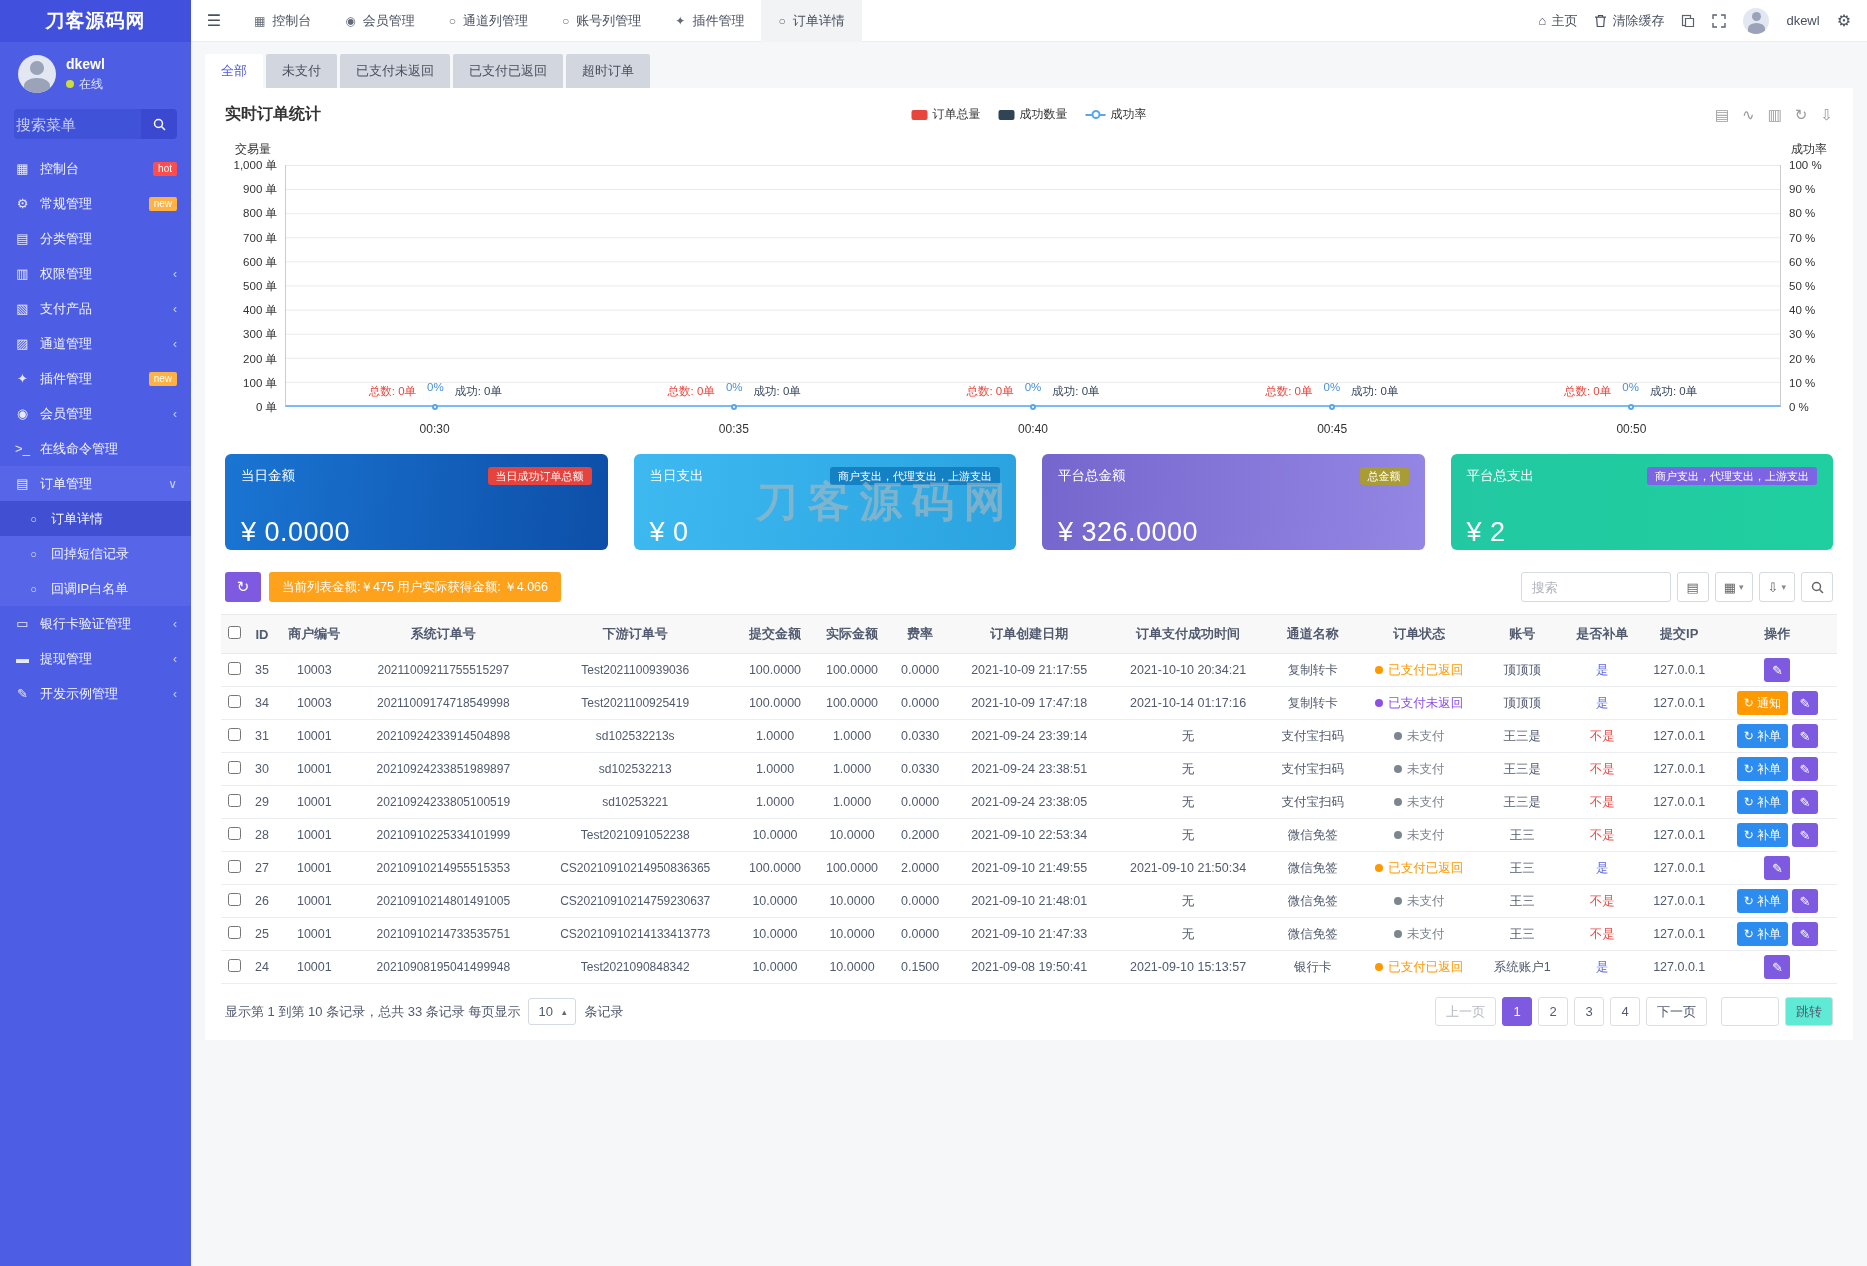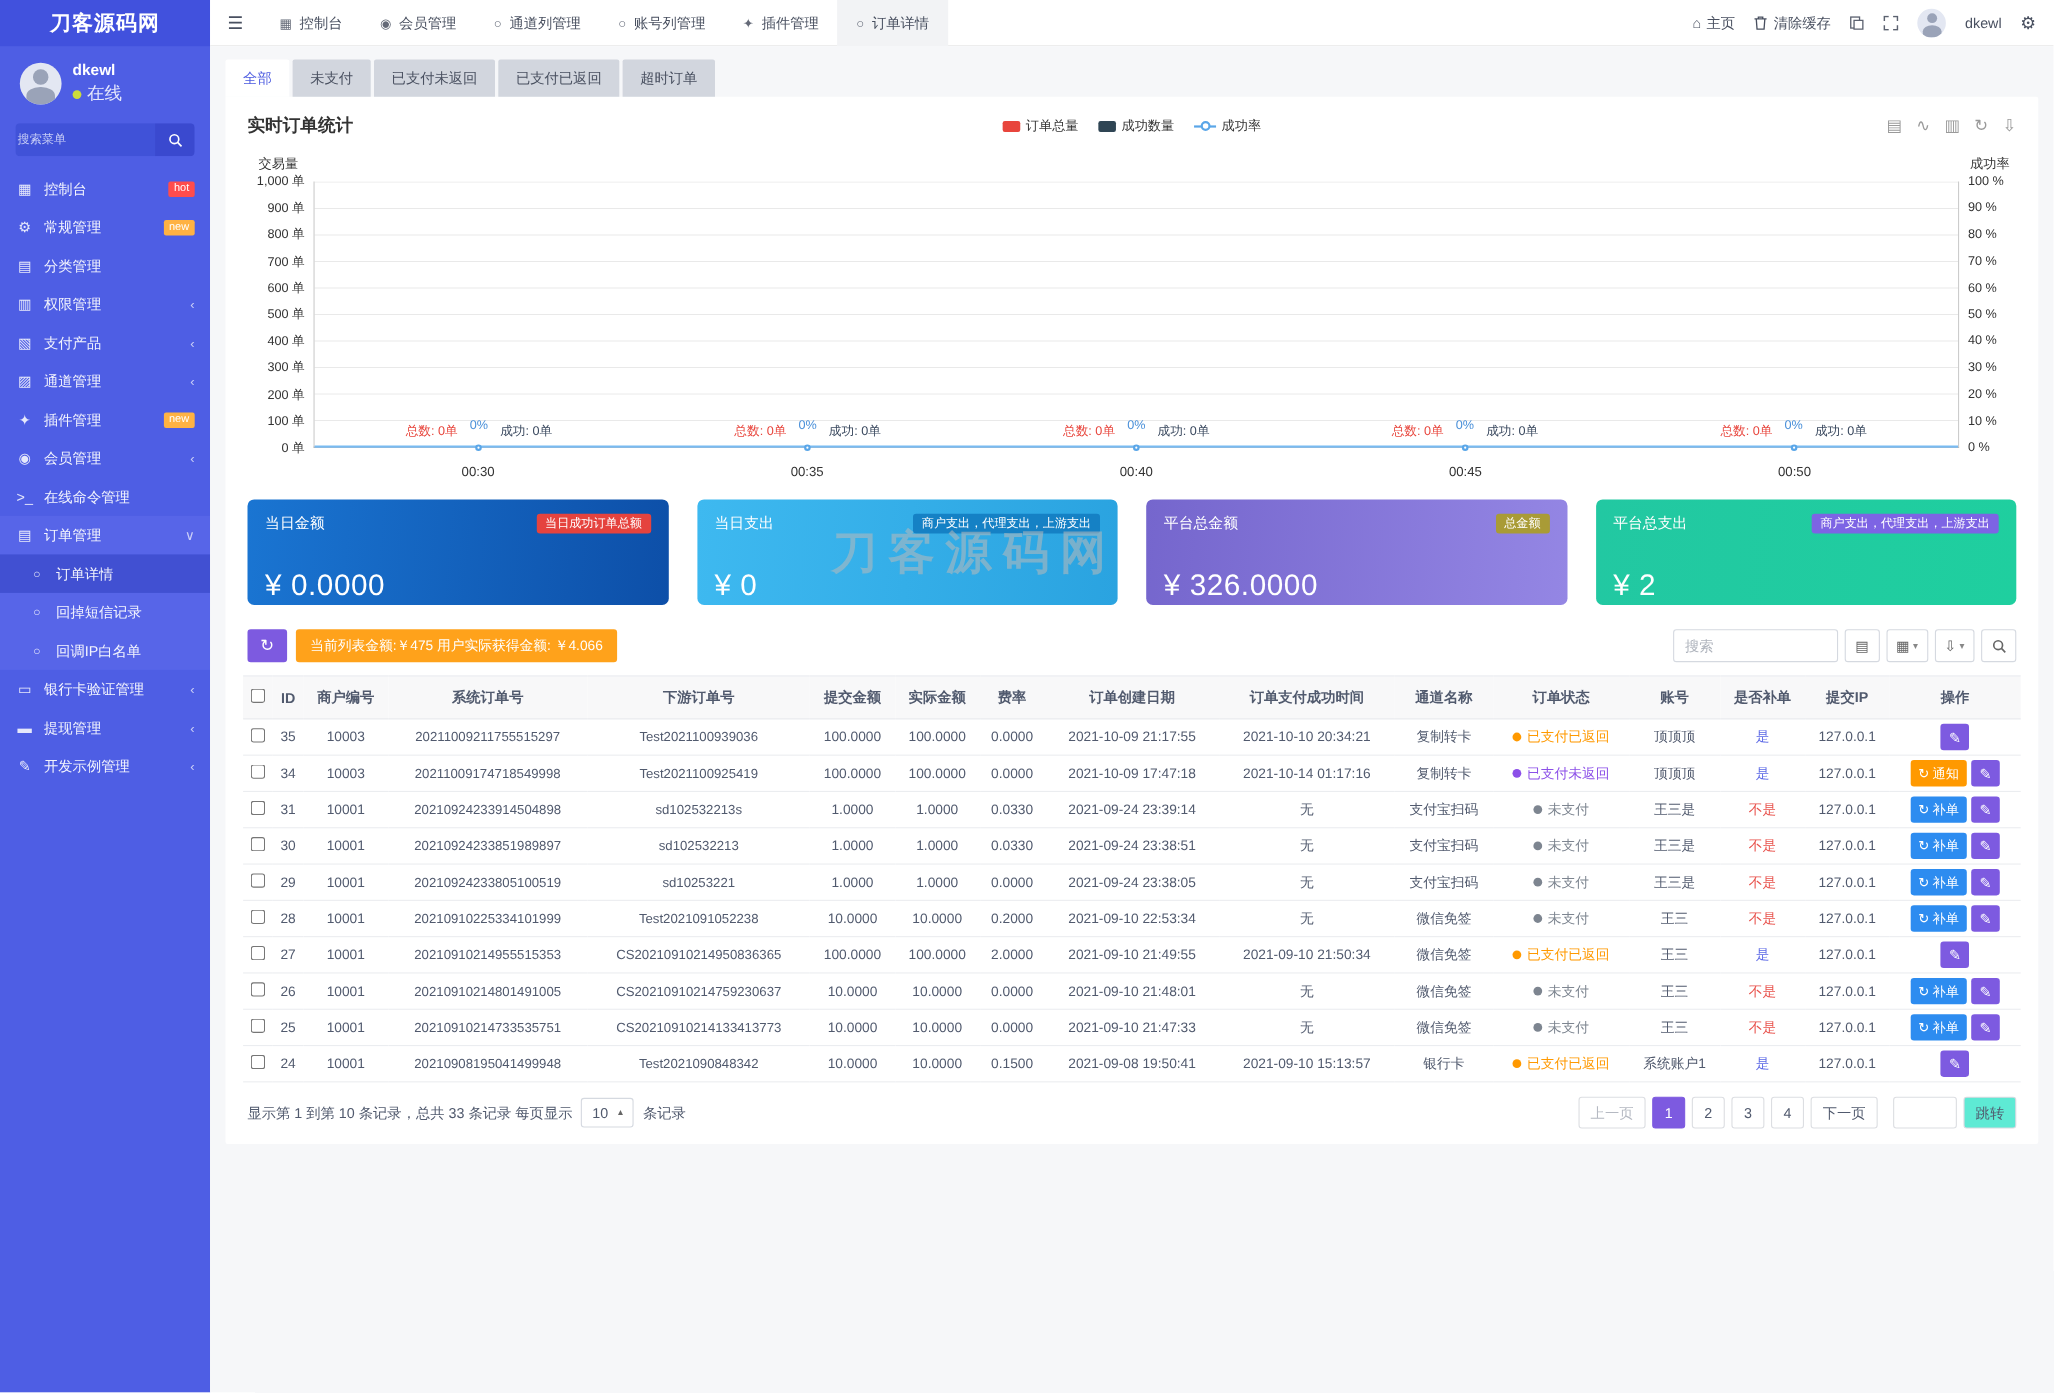--- a/index.html
+++ b/index.html
@@ -9,24 +9,24 @@
 
   
   .sidebar { width:191px; min-width:191px; background:#4e5ee4; display:flex; flex-direction:column; }
   .logo { height:42px; display:flex; align-items:center; justify-content:center; font-size:19px; font-weight:700; color:#fff; background:#4151dd; letter-spacing:1px; }
   .user-row { display:flex; align-items:center; gap:10px; padding:13px 18px 9px; }
   .avatar { border-radius:50%; background:#e3e7f2; position:relative; overflow:hidden; flex-shrink:0; }
   .avatar::before { content:''; position:absolute; width:36%; height:36%; border-radius:50%; background:#9aa3b8; left:32%; top:17%; }
   .avatar::after { content:''; position:absolute; width:66%; height:42%; border-radius:50% 50% 0 0; background:#9aa3b8; left:17%; top:60%; }
   .user-avatar { width:38px; height:38px; }
   .user-name { font-size:14px; font-weight:700; color:#fff; }
-  .user-status { display:flex; align-items:center; gap:5px; font-size:16px; color:rgba(255,255,255,.85); margin-top:4px; }
+  .user-status { display:flex; align-items:center; gap:5px; font-size:12px; color:rgba(255,255,255,.85); margin-top:4px; }
   .status-dot { width:8px; height:8px; border-radius:50%; background:#cddc39; }
   .menu-search { display:flex; margin:7px 14px 12px; height:30px; border-radius:4px; overflow:hidden; }
-  .menu-search input { flex:1; min-width:0; border:none; outline:none; background:#4052d8; color:#fff; padding:0 2px; font-size:11px; }
+  .menu-search input { flex:1; min-width:0; border:none; outline:none; background:#4052d8; color:#fff; padding:0 2px; font-size:15px; }
   .menu-search input::placeholder { color:#c7cdf6; }
   .menu-search .search-btn { width:36px; background:#3a49cf; border:none; display:flex; align-items:center; justify-content:center; cursor:pointer; color:#fff; }
   .menu { flex:1; overflow:hidden; }
   .menu-item { height:35px; display:flex; align-items:center; gap:9px; padding:0 14px; color:rgba(255,255,255,.93); font-size:13px; cursor:pointer; }
   .mi-icon { width:17px; text-align:center; font-size:13px; opacity:.92; flex-shrink:0; }
   .mi-label { flex:1; white-space:nowrap; overflow:hidden; }
   .mi-badge { font-size:10px; padding:2px 5px; border-radius:2px; color:#fff; line-height:1; }
   .mi-arrow { font-size:12px; opacity:.75; }
   .menu-group.open { background:#5765e8; }
   .submenu-item { height:35px; display:flex; align-items:center; gap:9px; padding:0 14px 0 25px; font-size:13px; color:rgba(255,255,255,.93); cursor:pointer; }

